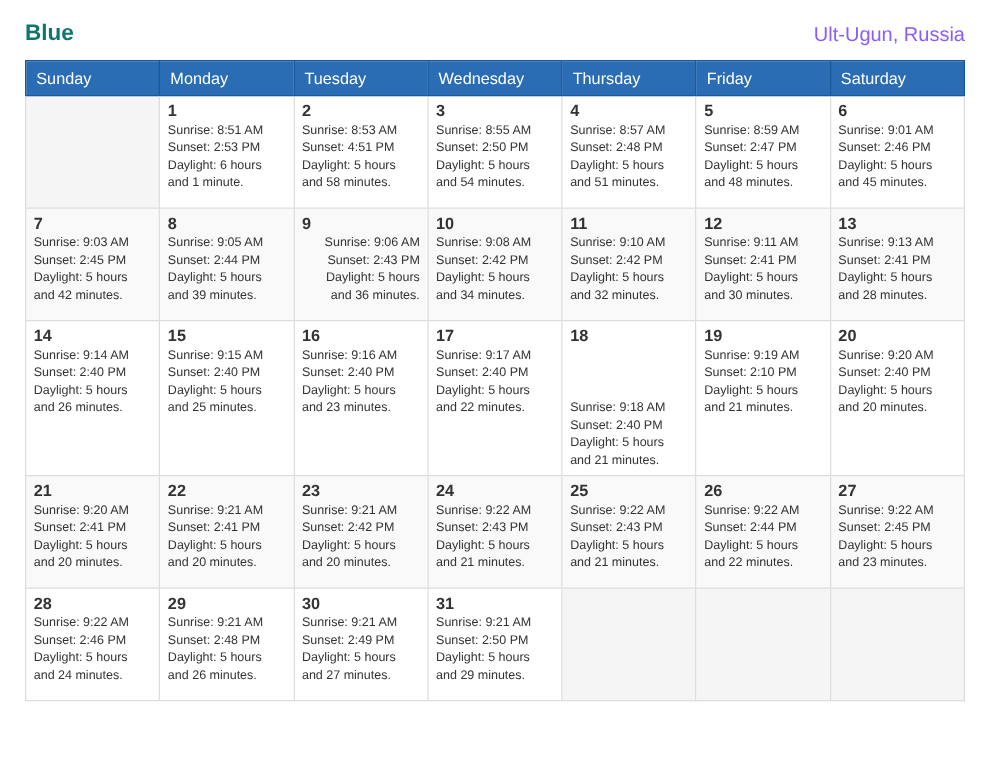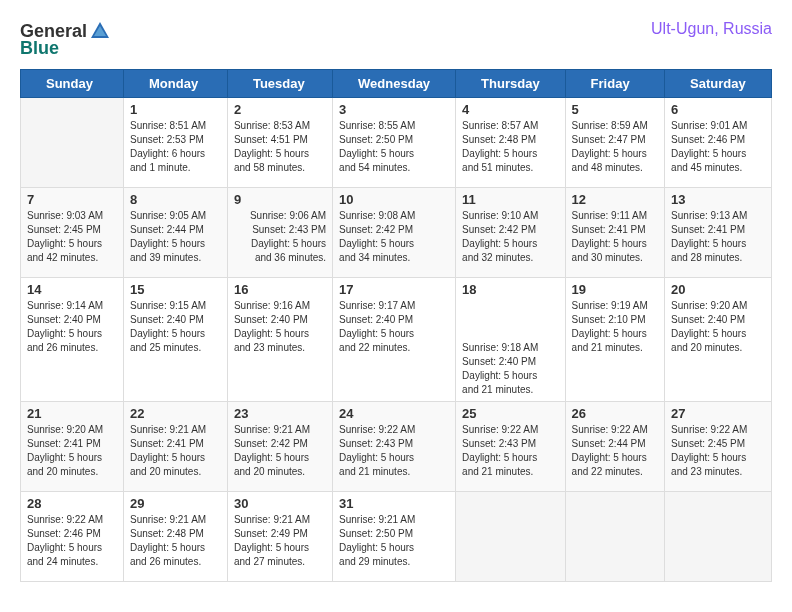--- a/index.html
+++ b/index.html
@@ -31,23 +31,23 @@
     }
     .calendar {
       width: 100%;
       border-collapse: collapse;
       border: 1px solid #ccc;
     }
     .calendar th {
       background-color: #2a6db5;
       color: #fff;
       font-size: 13px;
-      font-weight: bold;
+      font-weight: normal;
       text-align: left;
-      padding: 6px 25px;
+      padding: 6px 8px;
       border: 1px solid #1a5a9a;
     }
     .calendar td {
       vertical-align: top;
       border: 1px solid #ddd;
       padding: 4px 6px;
       width: 107px;
       height: 90px;
       background: #fff;
     }
@@ -77,27 +77,20 @@
     .logo-line1 {
       display: flex;
       align-items: center;
     }
   </style>
 </head>
 <body>
 
 <div class="header-area">
   <div class="logo-wrapper">
-    <div class="logo-line1">
-      <span style="font-size:18px;font-weight:bold;color:#333;">General</span>
-      <svg width="22" height="22" viewBox="0 0 22 22" style="margin: 0 2px;">
-        <polygon points="11,2 20,18 2,18" fill="#2a6db5"></polygon>
-        <polygon points="11,6 17,16 5,16" fill="#5a9fd4"></polygon>
-      </svg>
-    </div>
     <span style="font-size:18px;font-weight:bold;color:#0f766e;margin-top:-4px;">Blue</span>
   </div>
   <div class="title-area">
     <div class="location">Ult-Ugun, Russia</div>
   </div>
 </div>
 
 <table class="calendar">
   <thead>
     <tr>

